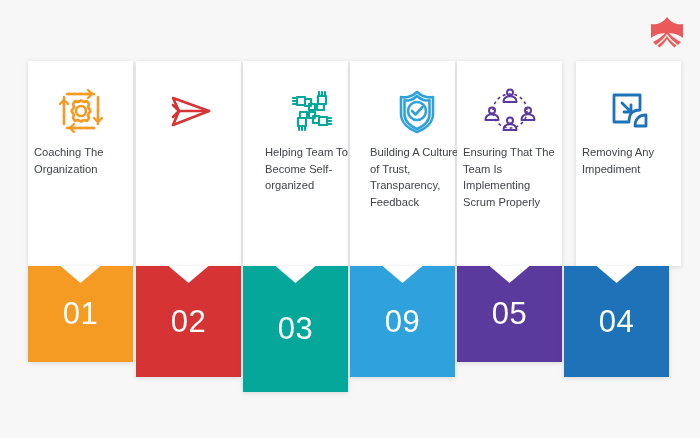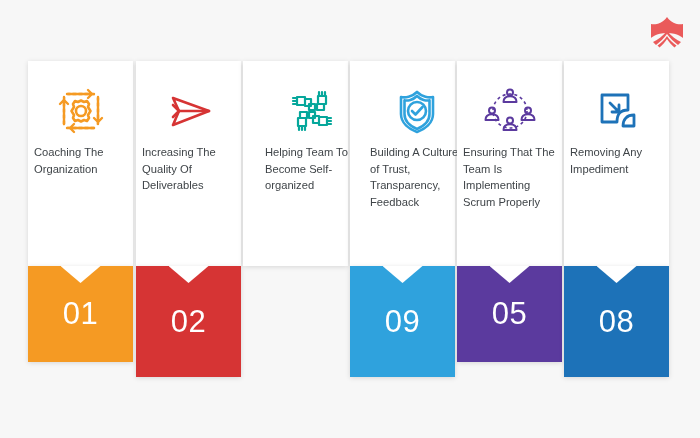--- a/index.html
+++ b/index.html
@@ -166,21 +166,20 @@
       <div class="card" style="height: 205px;">
         <div class="icon-wrap">
           <svg width="54" height="54" viewBox="0 0 54 54">
             <g fill="none" stroke="#d63434" stroke-width="2.6" stroke-linejoin="round" stroke-linecap="round">
               <path d="M11 14 L47 27 L11 41 L17 27 Z"></path>
               <path d="M17 27 L11 21 L17 27 L11 33"></path>
               <path d="M17 27 L47 27"></path>
             </g>
           </svg>
         </div>
-        <div class="card-label">Increasing The Quality Of Deliverables</div>
       </div>
       <div class="numbar" style="background:#d63434; height:111px;">
         <div class="notch"></div>
         <span class="num">02</span>
       </div>
     </div>
 
     <div class="col" style="left:215px;">
       <div class="card" style="height: 205px; padding-left: 32px;">
         <div class="icon-wrap">
@@ -202,20 +201,24 @@
               <path d="M21 42 L13 42 L13 34 L21 34 Z"></path>
               <path d="M20 42 L20 46 M17 42 L17 46 M14 42 L14 46"></path>
               <path d="M15 34 L15 28 L22 28 L22 34"></path>
 
               <rect x="24" y="20" width="6" height="6"></rect>
               <rect x="24" y="28" width="6" height="6"></rect>
             </g>
           </svg>
         </div>
         <div class="card-label">Helping Team To Become Self-organized</div>
+      </div>
+      <div class="numbar" style="background:#06a79b; height:126px;">
+        <div class="notch"></div>
+        <span class="num">03</span>
       </div>
     </div>
 
     <div class="col" style="left:322px;">
       <div class="card" style="height: 205px; padding-left: 28px;">
         <div class="icon-wrap">
           <svg width="54" height="54" viewBox="0 0 54 54">
             <g fill="none" stroke="#2fa2dd" stroke-width="2.6" stroke-linejoin="round" stroke-linecap="round">
               <path d="M27 8 C22 13, 15 14, 11 13 L11 30 C11 39, 19 45, 27 48 C35 45, 43 39, 43 30 L43 13 C39 14, 32 13, 27 8 Z"></path>
               <path d="M27 12 C23 16, 17.5 17, 14.5 16.3 L14.5 30 C14.5 37.5, 21 42.5, 27 45 C33 42.5, 39.5 37.5, 39.5 30 L39.5 16.3 C36.5 17, 31 16, 27 12 Z"></path>
@@ -257,32 +260,32 @@
         </div>
         <div class="card-label">Ensuring That The Team Is Implementing Scrum Properly</div>
       </div>
       <div class="numbar" style="background:#5b3a9e; height:96px;">
         <div class="notch"></div>
         <span class="num">05</span>
       </div>
     </div>
 
     <div class="col" style="left:536px;">
-      <div class="card" style="height: 205px;">
+      <div class="card" style="height: 205px; margin-left: 12px;">
         <div class="icon-wrap">
           <svg width="54" height="54" viewBox="0 0 54 54">
             <g fill="none" stroke="#1d72b8" stroke-width="2.8" stroke-linejoin="round" stroke-linecap="round">
               <path d="M12 11 L38 11 L38 26 C30 26, 27 30, 27 38 L12 38 Z"></path>
               <path d="M20 19 L29 28 M29 28 L29 21 M29 28 L22 28"></path>
               <path d="M44 42 L33 42 C33 35, 37 31, 44 31 Z"></path>
             </g>
           </svg>
         </div>
         <div class="card-label">Removing Any Impediment</div>
       </div>
       <div class="numbar" style="background:#1d72b8; height:111px;">
         <div class="notch"></div>
-        <span class="num">08</span>
+        <span class="num">04</span>
       </div>
     </div>
 
   </div>
 </div>
 
 </body></html>

